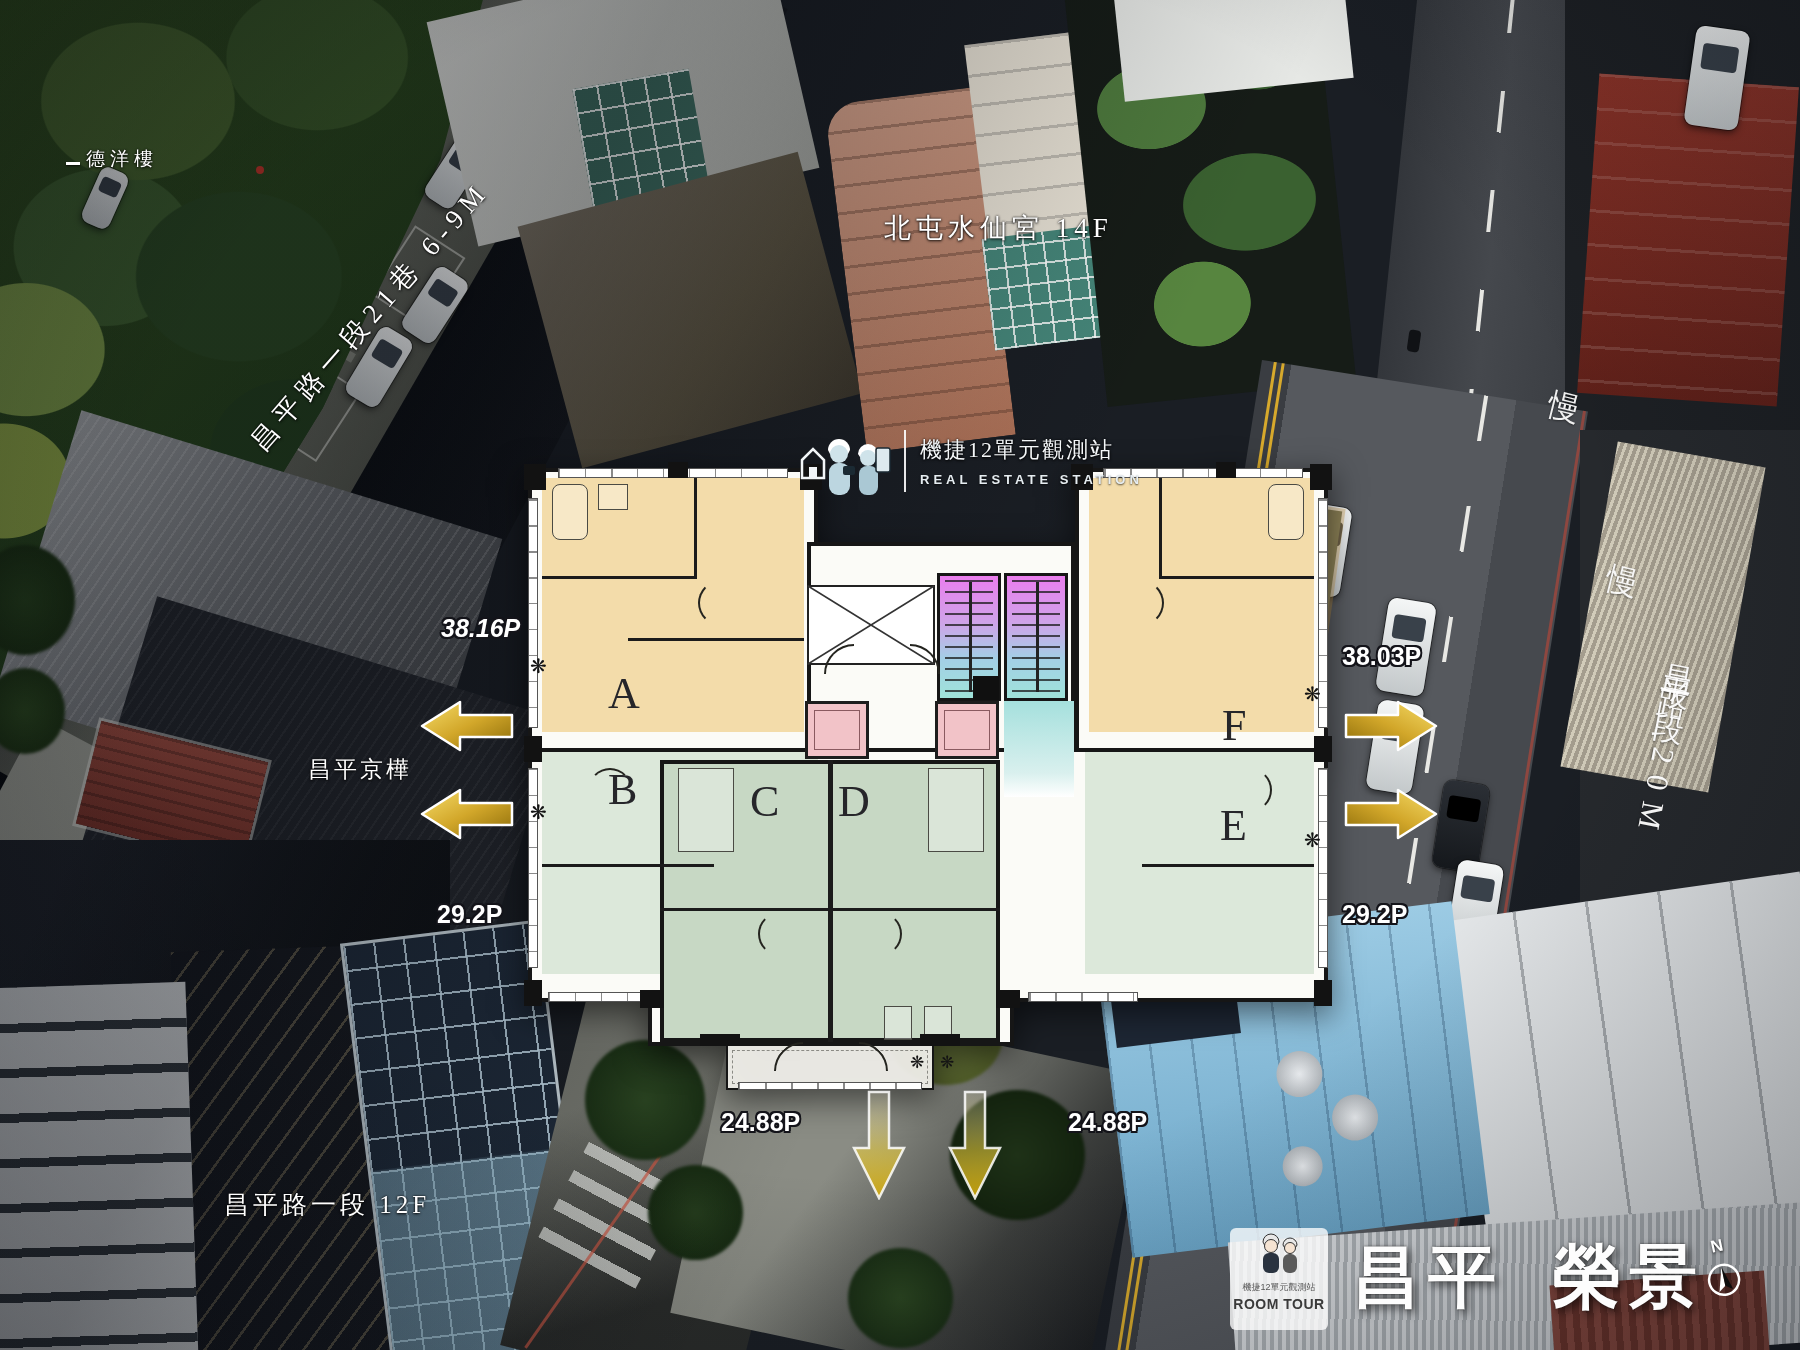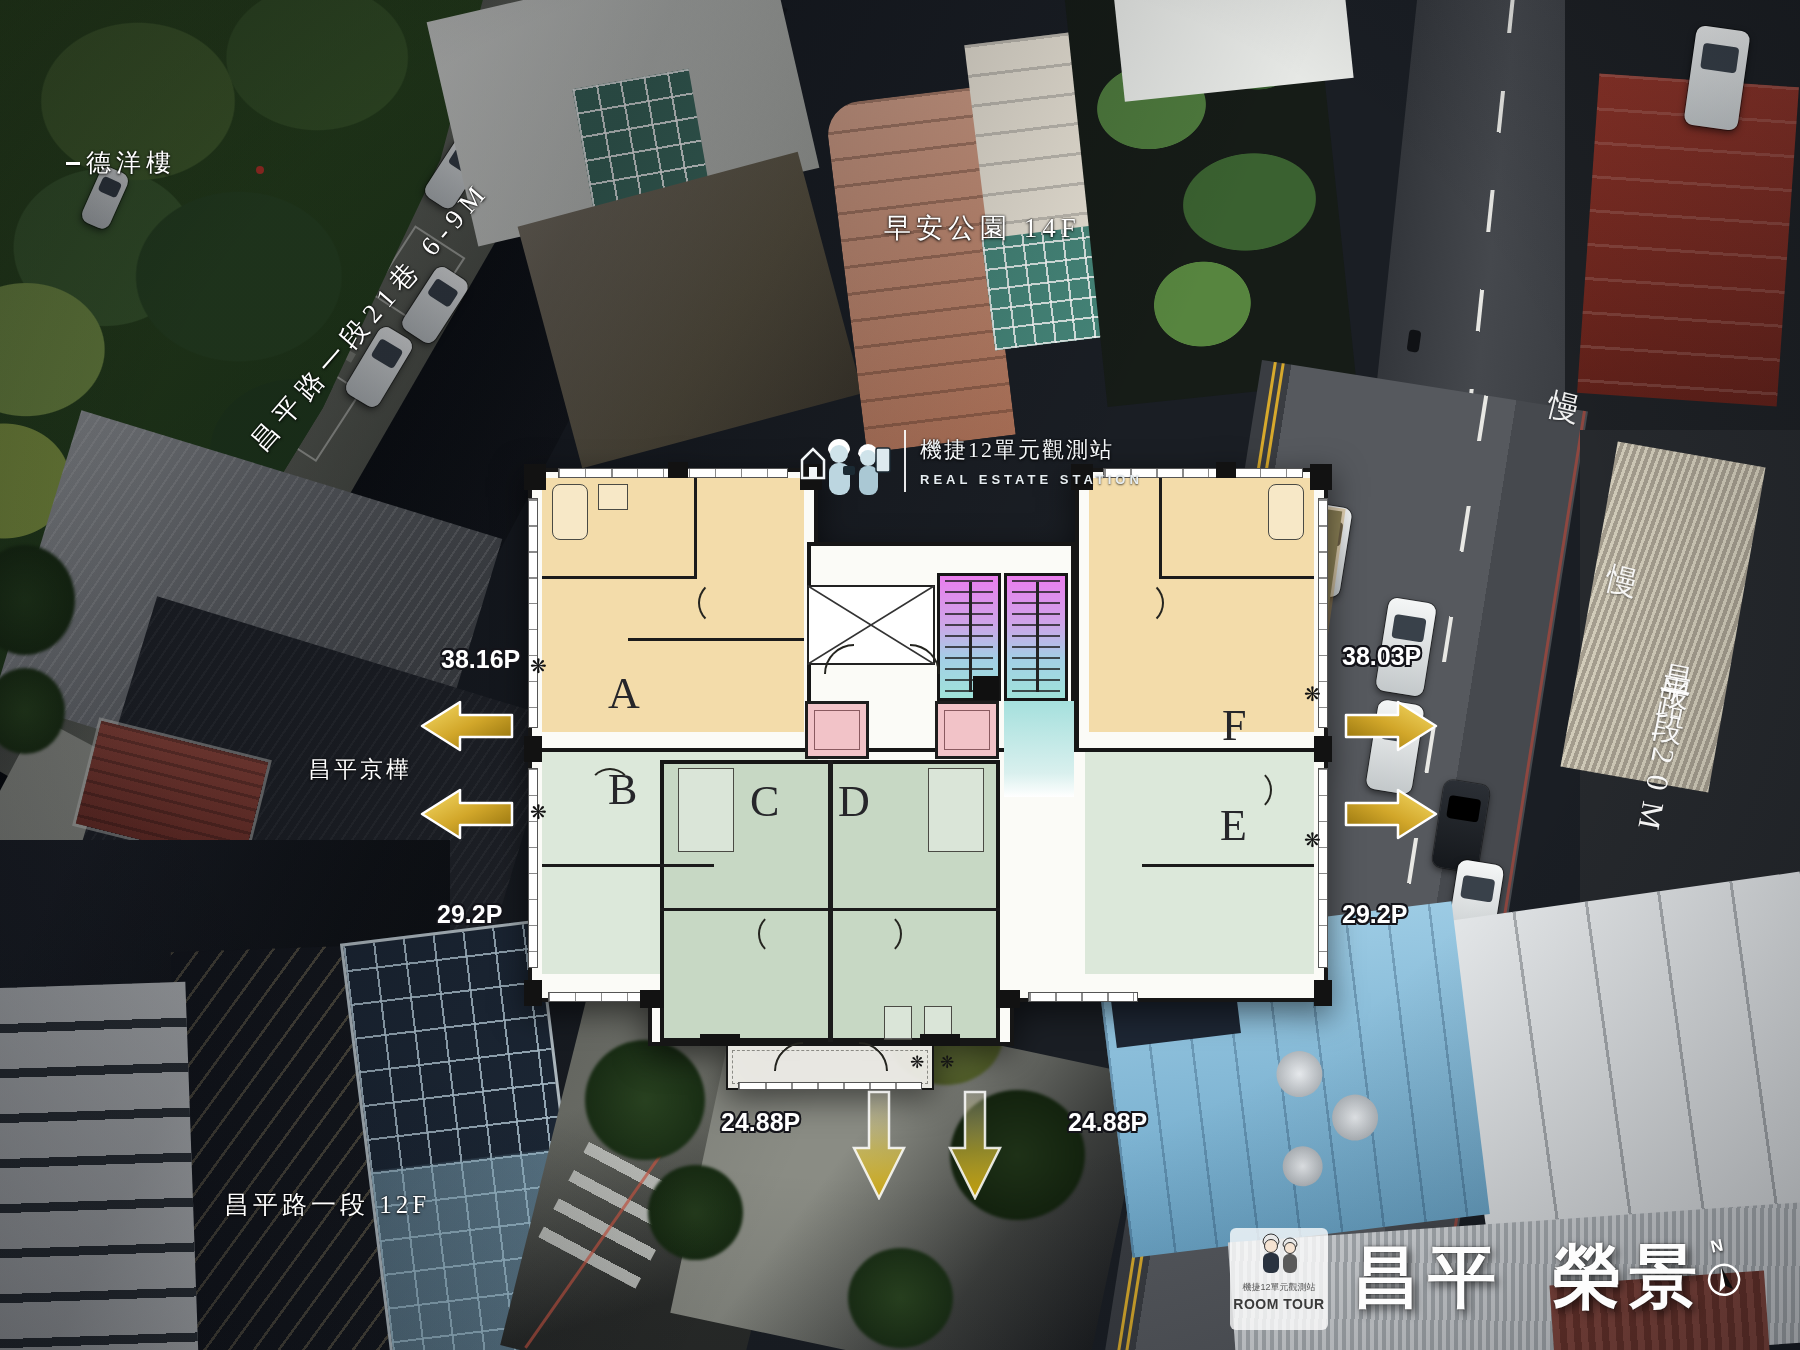--- a/index.html
+++ b/index.html
@@ -376,31 +376,31 @@
     <stop offset="0" stop-color="rgba(255,250,215,0.22)"></stop>
           <stop offset=".55" stop-color="rgba(242,212,60,0.55)"></stop>
           <stop offset="1" stop-color="rgba(212,170,10,0.9)"></stop>
         </linearGradient>
       </defs>
     <polygon points="17,2 37,2 37,58 52,58 27,108 2,58 17,58" fill="url(#d2)" stroke="rgba(255,255,255,0.85)" stroke-width="2.5"></polygon>
     </svg>
 </div>
 
 <div class="abs" style="left:66px;top:162px;width:14px;height:3px;background:#fff;z-index:14;box-shadow:0 1px 2px rgba(0,0,0,.7);"></div>
-<div class="serifL" style="left:86px;top:146px;font-size:25px;letter-spacing:5px;z-index:14;">德洋樓</div>
+<div class="serifL" style="left:86px;top:146px;font-size:19px;letter-spacing:5px;z-index:14;">德洋樓</div>
 
 <div class="serifL" style="left:150px;top:298px;width:440px;text-align:center;font-size:27px;letter-spacing:7px;transform:rotate(-49deg);z-index:14;">昌平路一段21巷 6-9M</div>
 
-<div class="serifL" style="left:884px;top:210px;font-size:27px;letter-spacing:5px;z-index:14;">早安公園 14F</div>
+<div class="serifL" style="left:884px;top:210px;font-size:27px;letter-spacing:5px;z-index:14;">北屯水仙宮 14F</div>
 
 <div class="serifL" style="left:308px;top:754px;font-size:23px;letter-spacing:3px;z-index:14;">昌平京樺</div>
 
 <div class="serifL" style="left:224px;top:1188px;font-size:25px;letter-spacing:4px;z-index:14;">昌平路一段 12F</div>
 
-<div class="meas" style="left:441px;top:645px;z-index:14;">38.16P</div>
+<div class="meas" style="left:441px;top:614px;z-index:14;font-style:italic;">38.16P</div>
 <div class="meas" style="left:437px;top:900px;z-index:14;">29.2P</div>
 <div class="meas" style="left:1342px;top:642px;z-index:14;">38.03P</div>
 <div class="meas" style="left:1342px;top:900px;z-index:14;">29.2P</div>
 <div class="meas" style="left:721px;top:1108px;z-index:14;">24.88P</div>
 <div class="meas" style="left:1068px;top:1108px;z-index:14;">24.88P</div>
 
 <div class="roadtxt" style="left:1548px;top:386px;font-size:32px;transform:rotate(14deg);z-index:5;">慢</div>
 <div class="roadtxt" style="left:1606px;top:560px;font-size:32px;transform:rotate(14deg);z-index:5;">慢</div>
 
 <div class="abs" style="left:1644px;top:640px;z-index:5;transform:rotate(11deg);writing-mode:vertical-rl;

